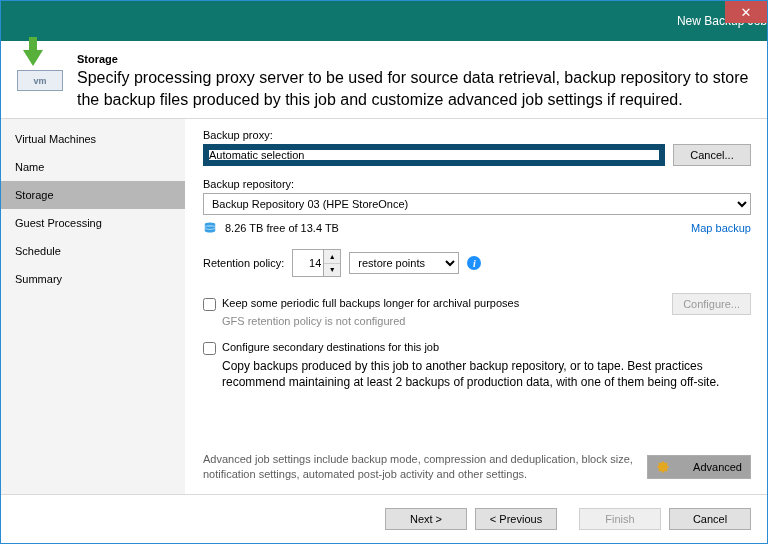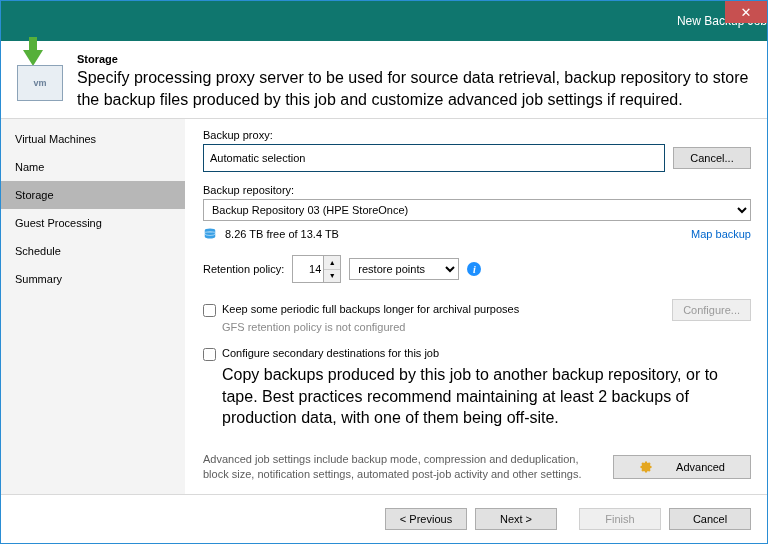--- a/index.html
+++ b/index.html
@@ -4,53 +4,53 @@
 <style>
 html,body{margin:0;padding:0;font-family:"Segoe UI",Tahoma,sans-serif;font-size:11px;color:#000;background:#fff}
 .window{width:768px;height:544px;box-sizing:border-box;border:1px solid #2a8dd4;background:#fff;display:flex;flex-direction:column}
 .titlebar{height:40px;background:#0f766e;color:#fff;display:flex;align-items:center;justify-content:flex-end;position:relative}
 .titlebar-text{font-size:12px}
 .close-btn{position:absolute;right:0;top:0;width:42px;height:22px;background:#c75050;color:#fff;display:flex;align-items:center;justify-content:center;font-size:13px;font-family:Arial}
 .header{display:flex;gap:12px;padding:12px 16px 8px 16px;border-bottom:1px solid #d9d9d9}
 .header-icon{width:48px;height:48px;flex:none;position:relative}
 .arrow-down{position:absolute;top:-3px;left:6px;width:0;height:0;border-left:10px solid transparent;border-right:10px solid transparent;border-top:16px solid #56b03a}
 .arrow-shaft{position:absolute;top:-16px;left:12px;width:8px;height:14px;background:#56b03a}
-.vm-box{position:absolute;bottom:0;left:0;width:46px;height:36px;background:#e8eef3;border:1px solid #8ca3b8;box-sizing:border-box;display:flex;align-items:center;justify-content:center;font-size:9px;font-weight:bold;color:#6a8099}
+.vm-box{position:absolute;bottom:10px;left:0;width:46px;height:21px;background:#e8eef3;border:1px solid #8ca3b8;box-sizing:border-box;display:flex;align-items:center;justify-content:center;font-size:9px;font-weight:bold;color:#6a8099}
 .header-texts{flex:1}
 .header-title{font-weight:bold;font-size:11px;margin-bottom:2px}
 .header-desc{font-size:16px;color:#000;line-height:1.35}
 .body{flex:1;display:flex;min-height:0}
 .sidebar{width:184px;flex:none;background:#f4f4f4;padding-top:6px}
 .side-item{padding:8px 14px;font-size:11px;cursor:default}
 .side-item.selected{background:#b7b7b7}
 .main{flex:1;padding:10px 16px 0 18px;position:relative;display:flex;flex-direction:column}
 .label{font-size:11px;margin-bottom:3px}
 .row{display:flex;gap:8px;align-items:center;margin-bottom:12px}
-.textbox{height:28px;box-sizing:border-box;border:1px solid #0c4a6e;background:#fff;padding:0 6px;font:inherit;flex:1}
+.textbox{height:22px;box-sizing:border-box;border:6px solid #0c4a6e;background:#fff;padding:0 0;font:inherit;flex:1}
 .select{height:22px;box-sizing:border-box;border:1px solid #aaa;background:#fff;padding:0 4px;font:inherit}
 .btn{height:22px;min-width:78px;box-sizing:border-box;border:1px solid #adadad;background:#e1e1e1;font:inherit;padding:0 10px;cursor:default}
 .btn.disabled{color:#9a9a9a;border-color:#d0d0d0;background:#efefef}
 .storage-line{display:flex;align-items:center;gap:8px;margin:2px 0 14px}
 .disk-icon{width:14px;height:14px}
 .disk-icon svg{display:block}
 .link{color:#0066cc;cursor:pointer}
 .spinner{display:flex;align-items:stretch;border:1px solid #aaa;height:28px;box-sizing:border-box}
 .spinner input{border:none;width:26px;text-align:right;padding:0 2px;font:inherit;outline:none}
 .spinner .spin-btns{display:flex;flex-direction:column;width:16px;border-left:1px solid #aaa}
 .spinner .spin-btns div{flex:1;display:flex;align-items:center;justify-content:center;font-size:7px;background:#efefef;border-bottom:1px solid #ccc;cursor:default}
 .spinner .spin-btns div:last-child{border-bottom:none}
 .info-icon{width:14px;height:14px;border-radius:50%;background:#1e90ff;color:#fff;font-weight:bold;font-size:10px;display:flex;align-items:center;justify-content:center;font-family:Georgia,serif;font-style:italic}
 .cb-row{display:flex;align-items:flex-start;gap:6px;margin-top:4px}
 .cb{width:13px;height:13px;margin:1px 0 0}
 .cb-text{font-size:11px}
 .subtext{color:#8a8a8a;font-size:11px;margin:4px 0 10px 19px}
-.subdesc{font-size:16px;margin:3px 0 0 19px;line-height:1.35}
+.subdesc{font-size:12px;margin:3px 0 0 19px;line-height:1.35}
 .advanced-row{display:flex;align-items:center;gap:14px;margin-top:auto;margin-bottom:12px}
 .advanced-text{font-size:11px;color:#5d5d5d;flex:1;line-height:1.35}
-.adv-btn{height:24px;border:1px solid #adadad;background:#e5e5e5;display:flex;align-items:center;gap:23px;padding:0 25px;font:inherit;cursor:default}
+.adv-btn{height:24px;border:1px solid #adadad;background:#a3a3a3;display:flex;align-items:center;gap:23px;padding:0 8px;font:inherit;cursor:default}
 .gear{width:14px;height:14px;color:#e4a722}
 .footer{height:48px;border-top:1px solid #d9d9d9;display:flex;align-items:center;justify-content:flex-end;gap:8px;padding:0 16px}
 .footer .btn{min-width:82px}
 .sep{width:6px}
 </style>
 </head>
 <body>
 
 <div class="window">
   <div class="titlebar">
@@ -149,19 +149,19 @@
                 <path d="M8 10.5A2.5 2.5 0 1 0 8 5.5a2.5 2.5 0 0 0 0 5zm6.3-3.6-1.4-.3a5 5 0 0 0-.4-1l.8-1.2-1.7-1.7-1.2.8a5 5 0 0 0-1-.4L9.1 1.7H6.9l-.3 1.4a5 5 0 0 0-1 .4l-1.2-.8L2.7 4.4l.8 1.2a5 5 0 0 0-.4 1l-1.4.3v2.2l1.4.3c.1.3.2.7.4 1l-.8 1.2 1.7 1.7 1.2-.8c.3.2.7.3 1 .4l.3 1.4h2.2l.3-1.4c.3-.1.7-.2 1-.4l1.2.8 1.7-1.7-.8-1.2c.2-.3.3-.7.4-1l1.4-.3V6.9z"></path>
               </svg>
           </span>
           <span>Advanced</span>
         </button>
       </div>
     </div>
   </div>
 
   <div class="footer">
+    <button class="btn">Next &gt;</button>
     <button class="btn">&lt; Previous</button>
-    <button class="btn">Next &gt;</button>
     <div class="sep"></div>
     <button class="btn disabled">Finish</button>
     <button class="btn">Cancel</button>
   </div>
 </div>
 
 </body></html>

